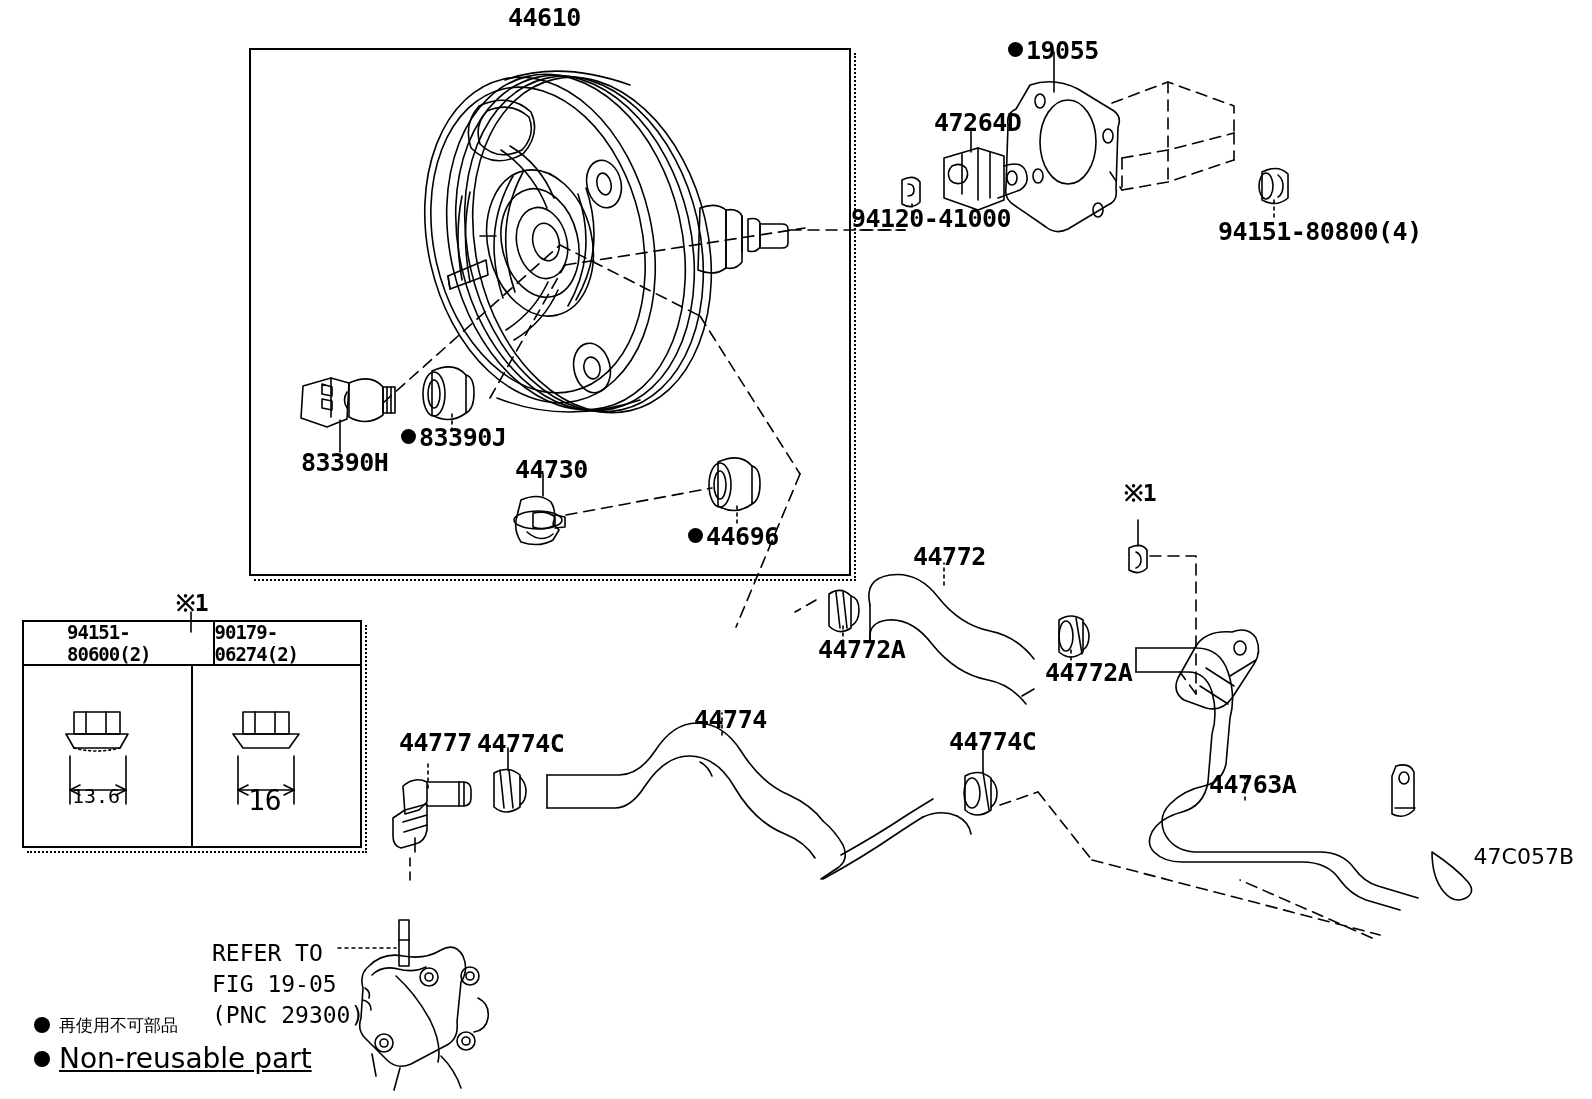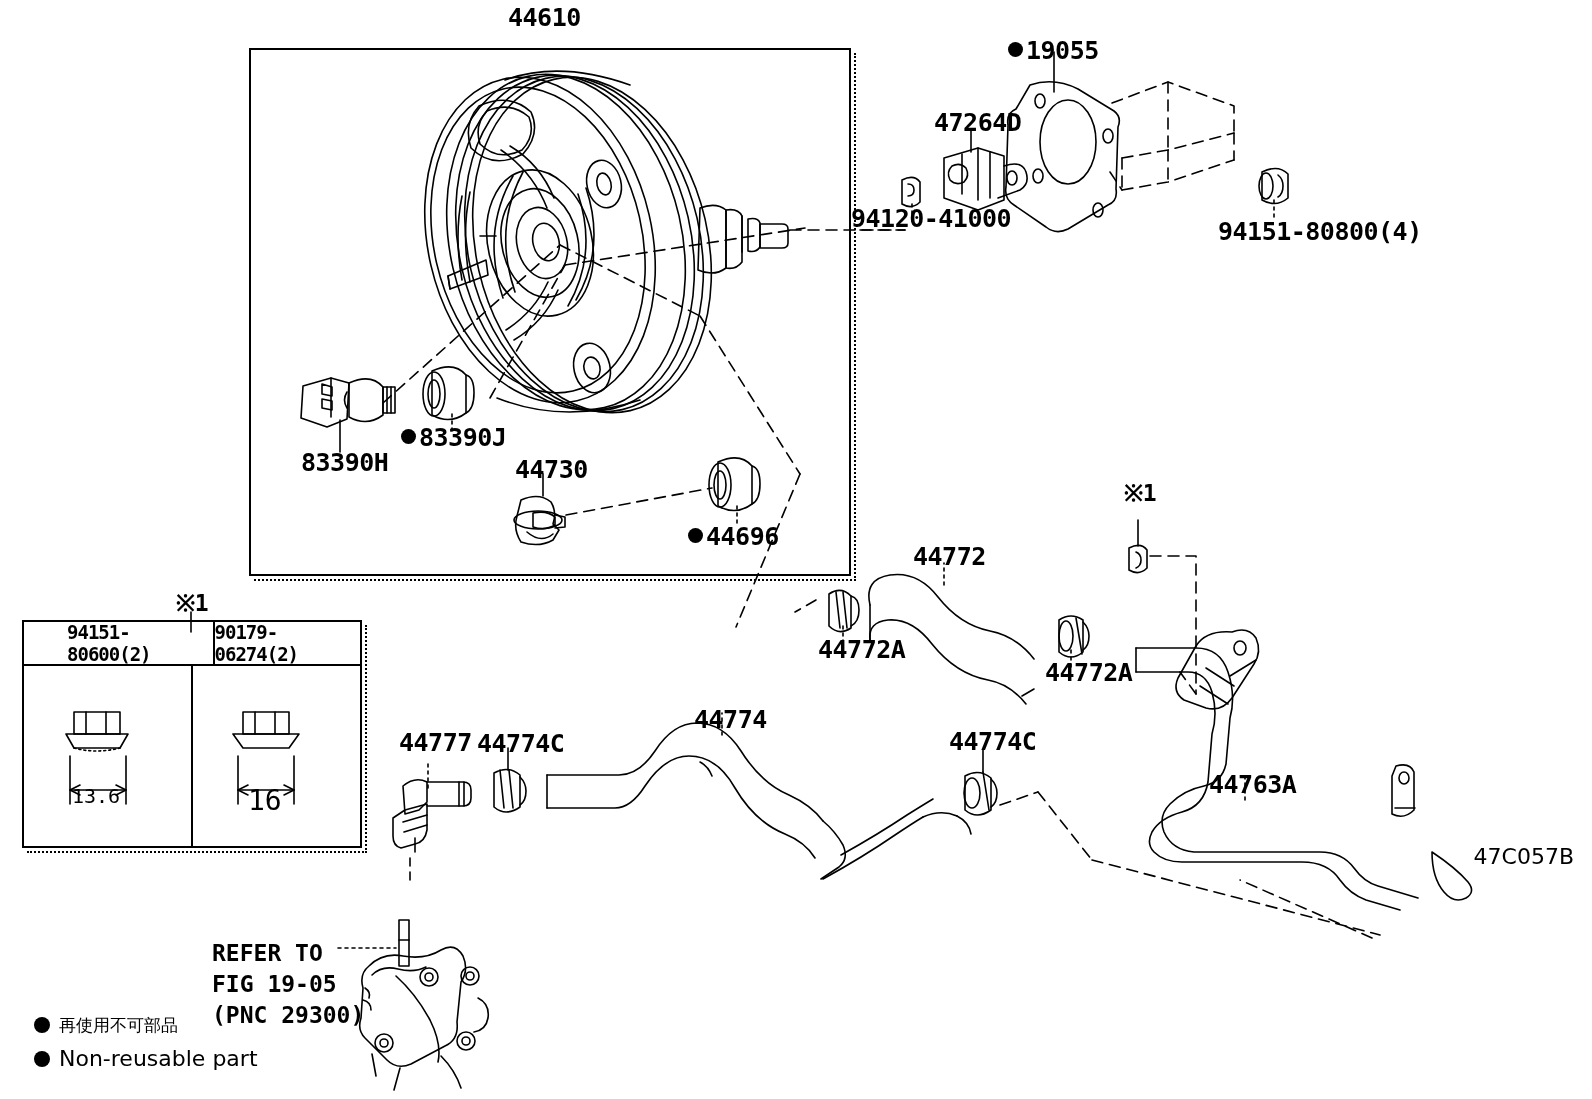--- a/index.html
+++ b/index.html
@@ -18,25 +18,25 @@
   .tbl .hdr > div{flex:1;display:flex;align-items:center;justify-content:center;
        font-family:"DejaVu Sans Mono","Liberation Mono",monospace;font-weight:700;font-size:19px;
        letter-spacing:-1px;}
   .tbl .hdr > div:first-child{border-right:2px solid #000;padding-left:43px;}
   .tbl .body{display:flex;height:182px;}
   .tbl .body > div{flex:1;position:relative;}
   .tbl .body > div:first-child{border-right:2px solid #000;}
   .tbl .shadow{position:absolute;left:3px;top:3px;width:340px;height:228px;
        border-right:2px dotted #000;border-bottom:2px dotted #000;box-sizing:border-box;pointer-events:none;}
   .note{position:absolute;font-family:"DejaVu Sans Mono","Liberation Mono",monospace;
-       font-weight:700;font-size:23px;line-height:31px;white-space:pre;}
+       font-weight:400;font-size:23px;line-height:31px;white-space:pre;}
   .legend{position:absolute;left:34px;top:1008px;font-size:22px;line-height:34px;}
   .legend .row{display:flex;align-items:center;gap:9px;}
   .legend .jp{font-family:"DejaVu Sans","Liberation Sans",sans-serif;font-size:17px;}
-  .legend .en{font-family:"DejaVu Sans","Liberation Sans",sans-serif;font-size:22px;}
+  .legend .en{font-family:"DejaVu Sans","Liberation Sans",sans-serif;font-size:28px;text-decoration:underline;}
   .figid{position:absolute;right:18px;bottom:32px;font-family:"DejaVu Sans","Liberation Sans",sans-serif;
        font-size:22px;letter-spacing:0px;}
   .boosterbox{position:absolute;left:249px;top:48px;width:602px;height:528px;
        border:2px solid #000;box-sizing:border-box;}
   .boosterbox .sh{position:absolute;left:3px;top:3px;width:602px;height:528px;
        border-right:2px dotted #000;border-bottom:2px dotted #000;box-sizing:border-box;}
   .ref{position:absolute;left:212px;top:938px;}
 </style>
 </head>
 <body>

